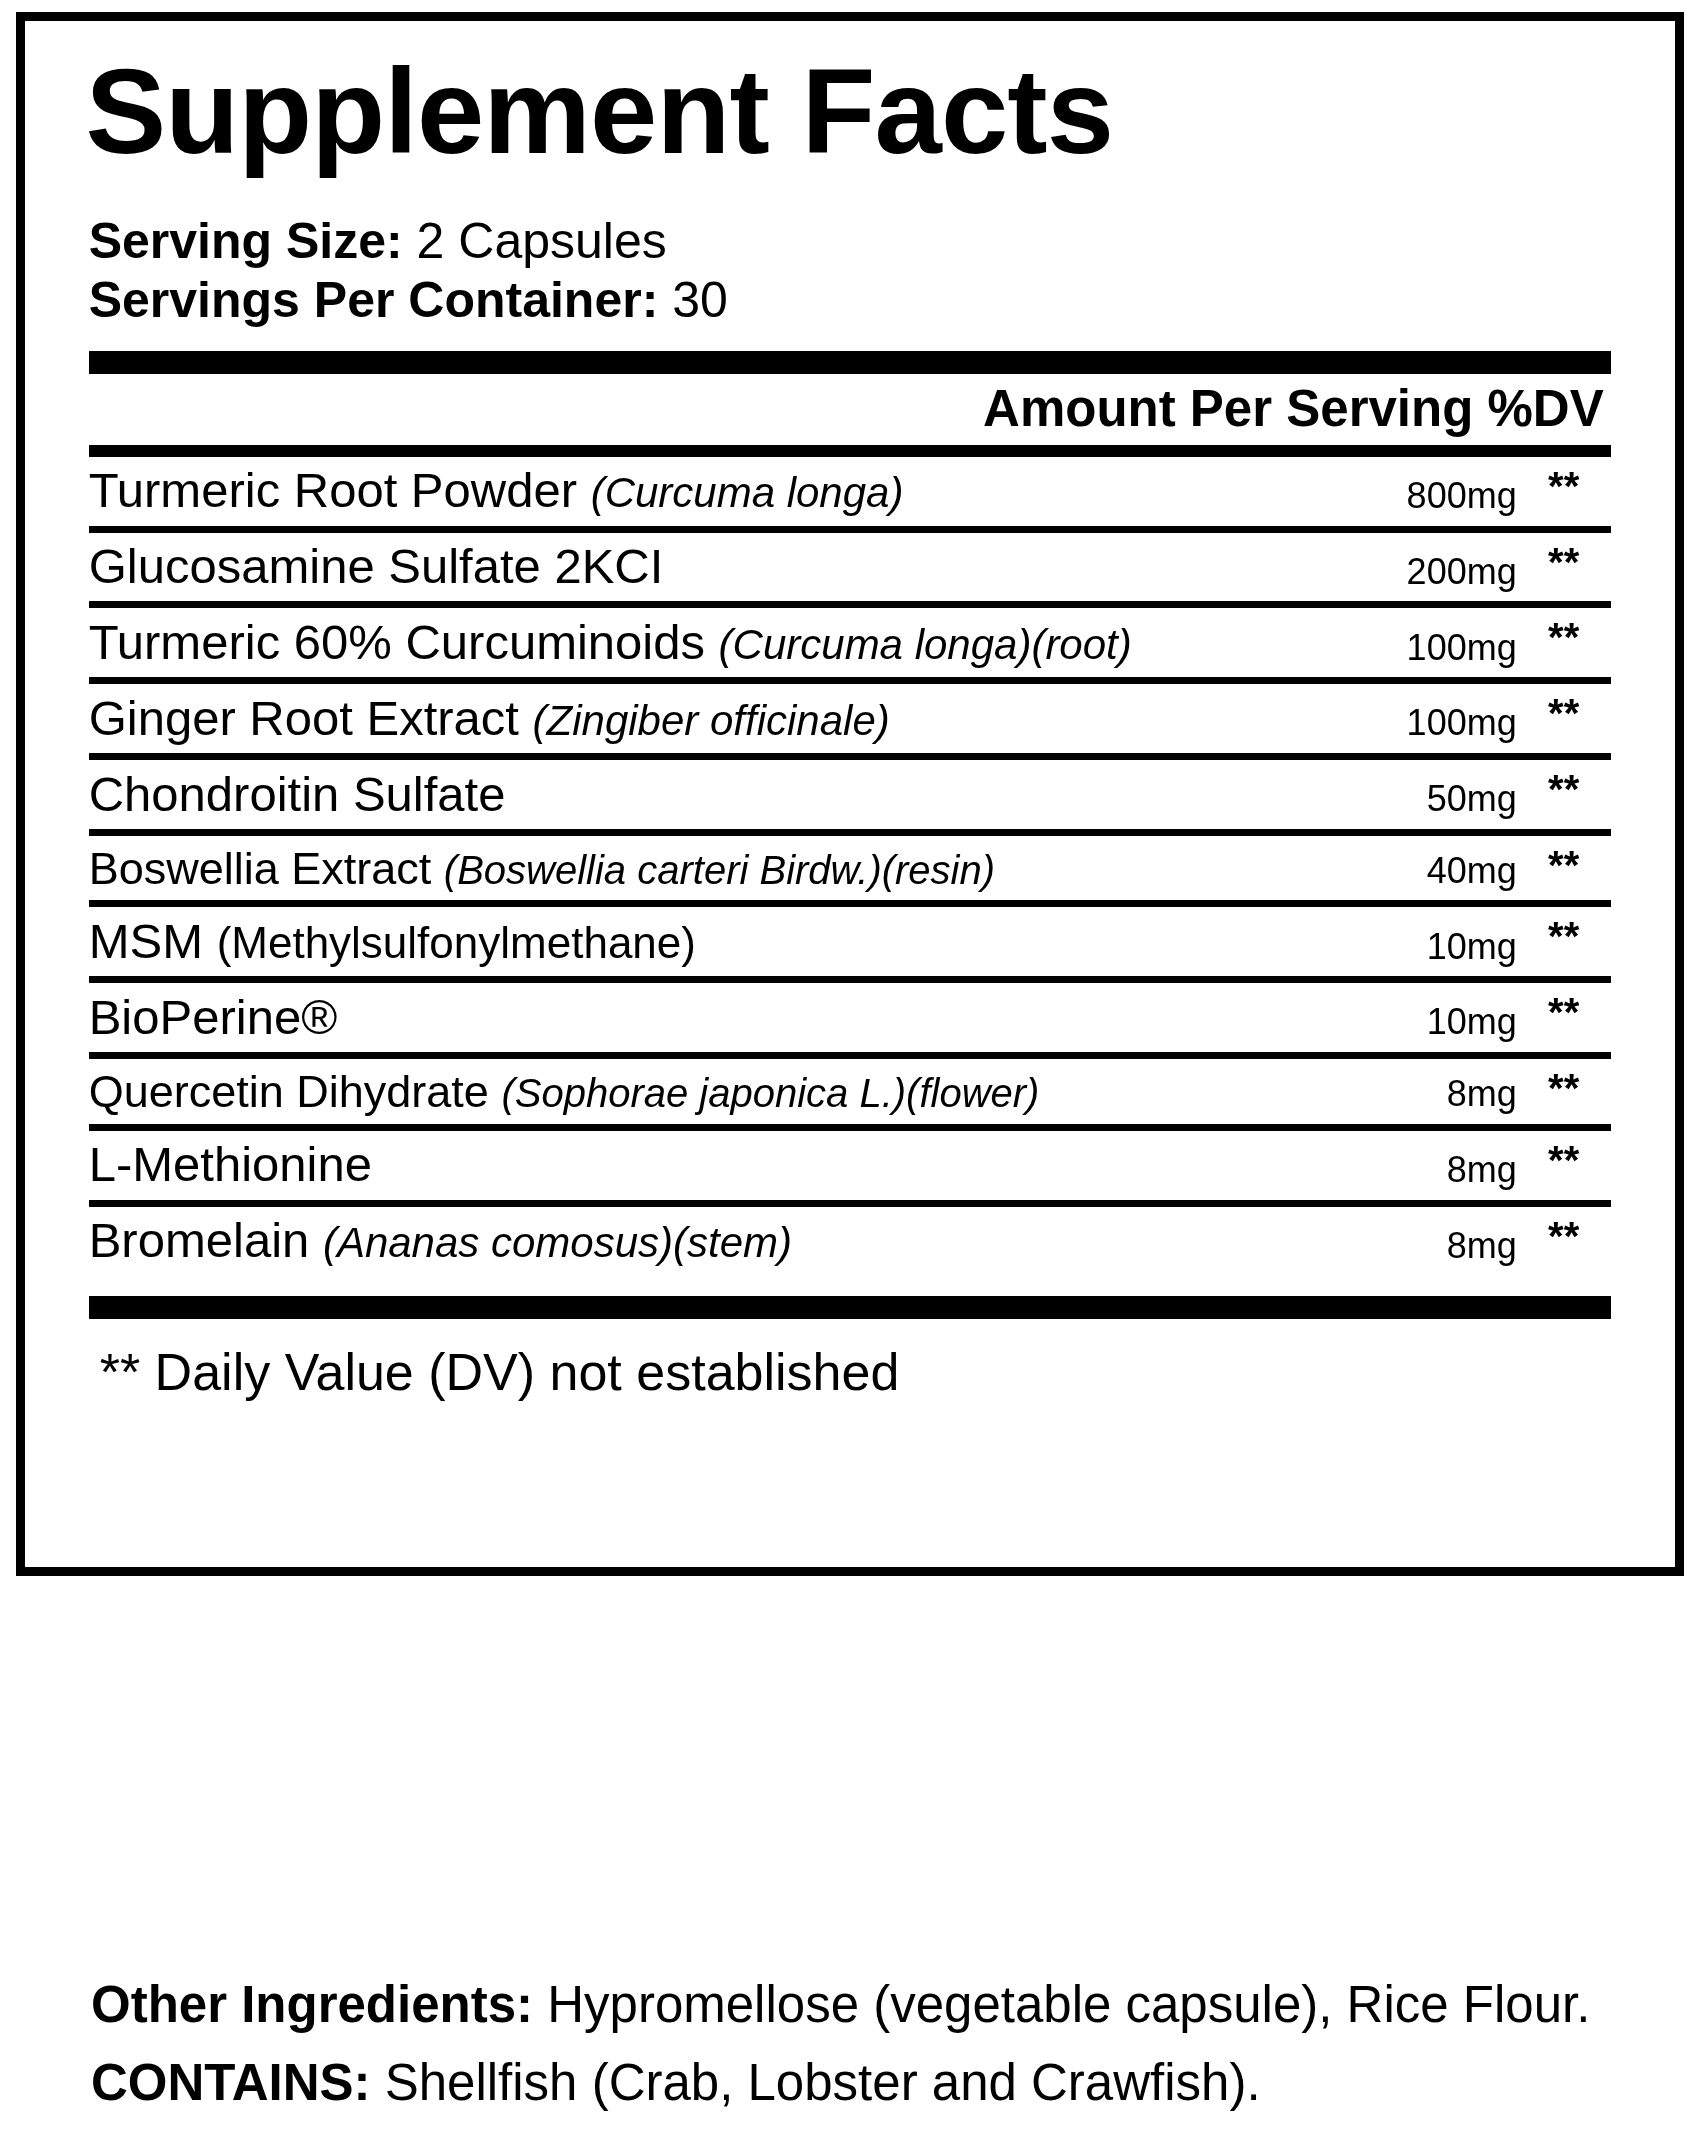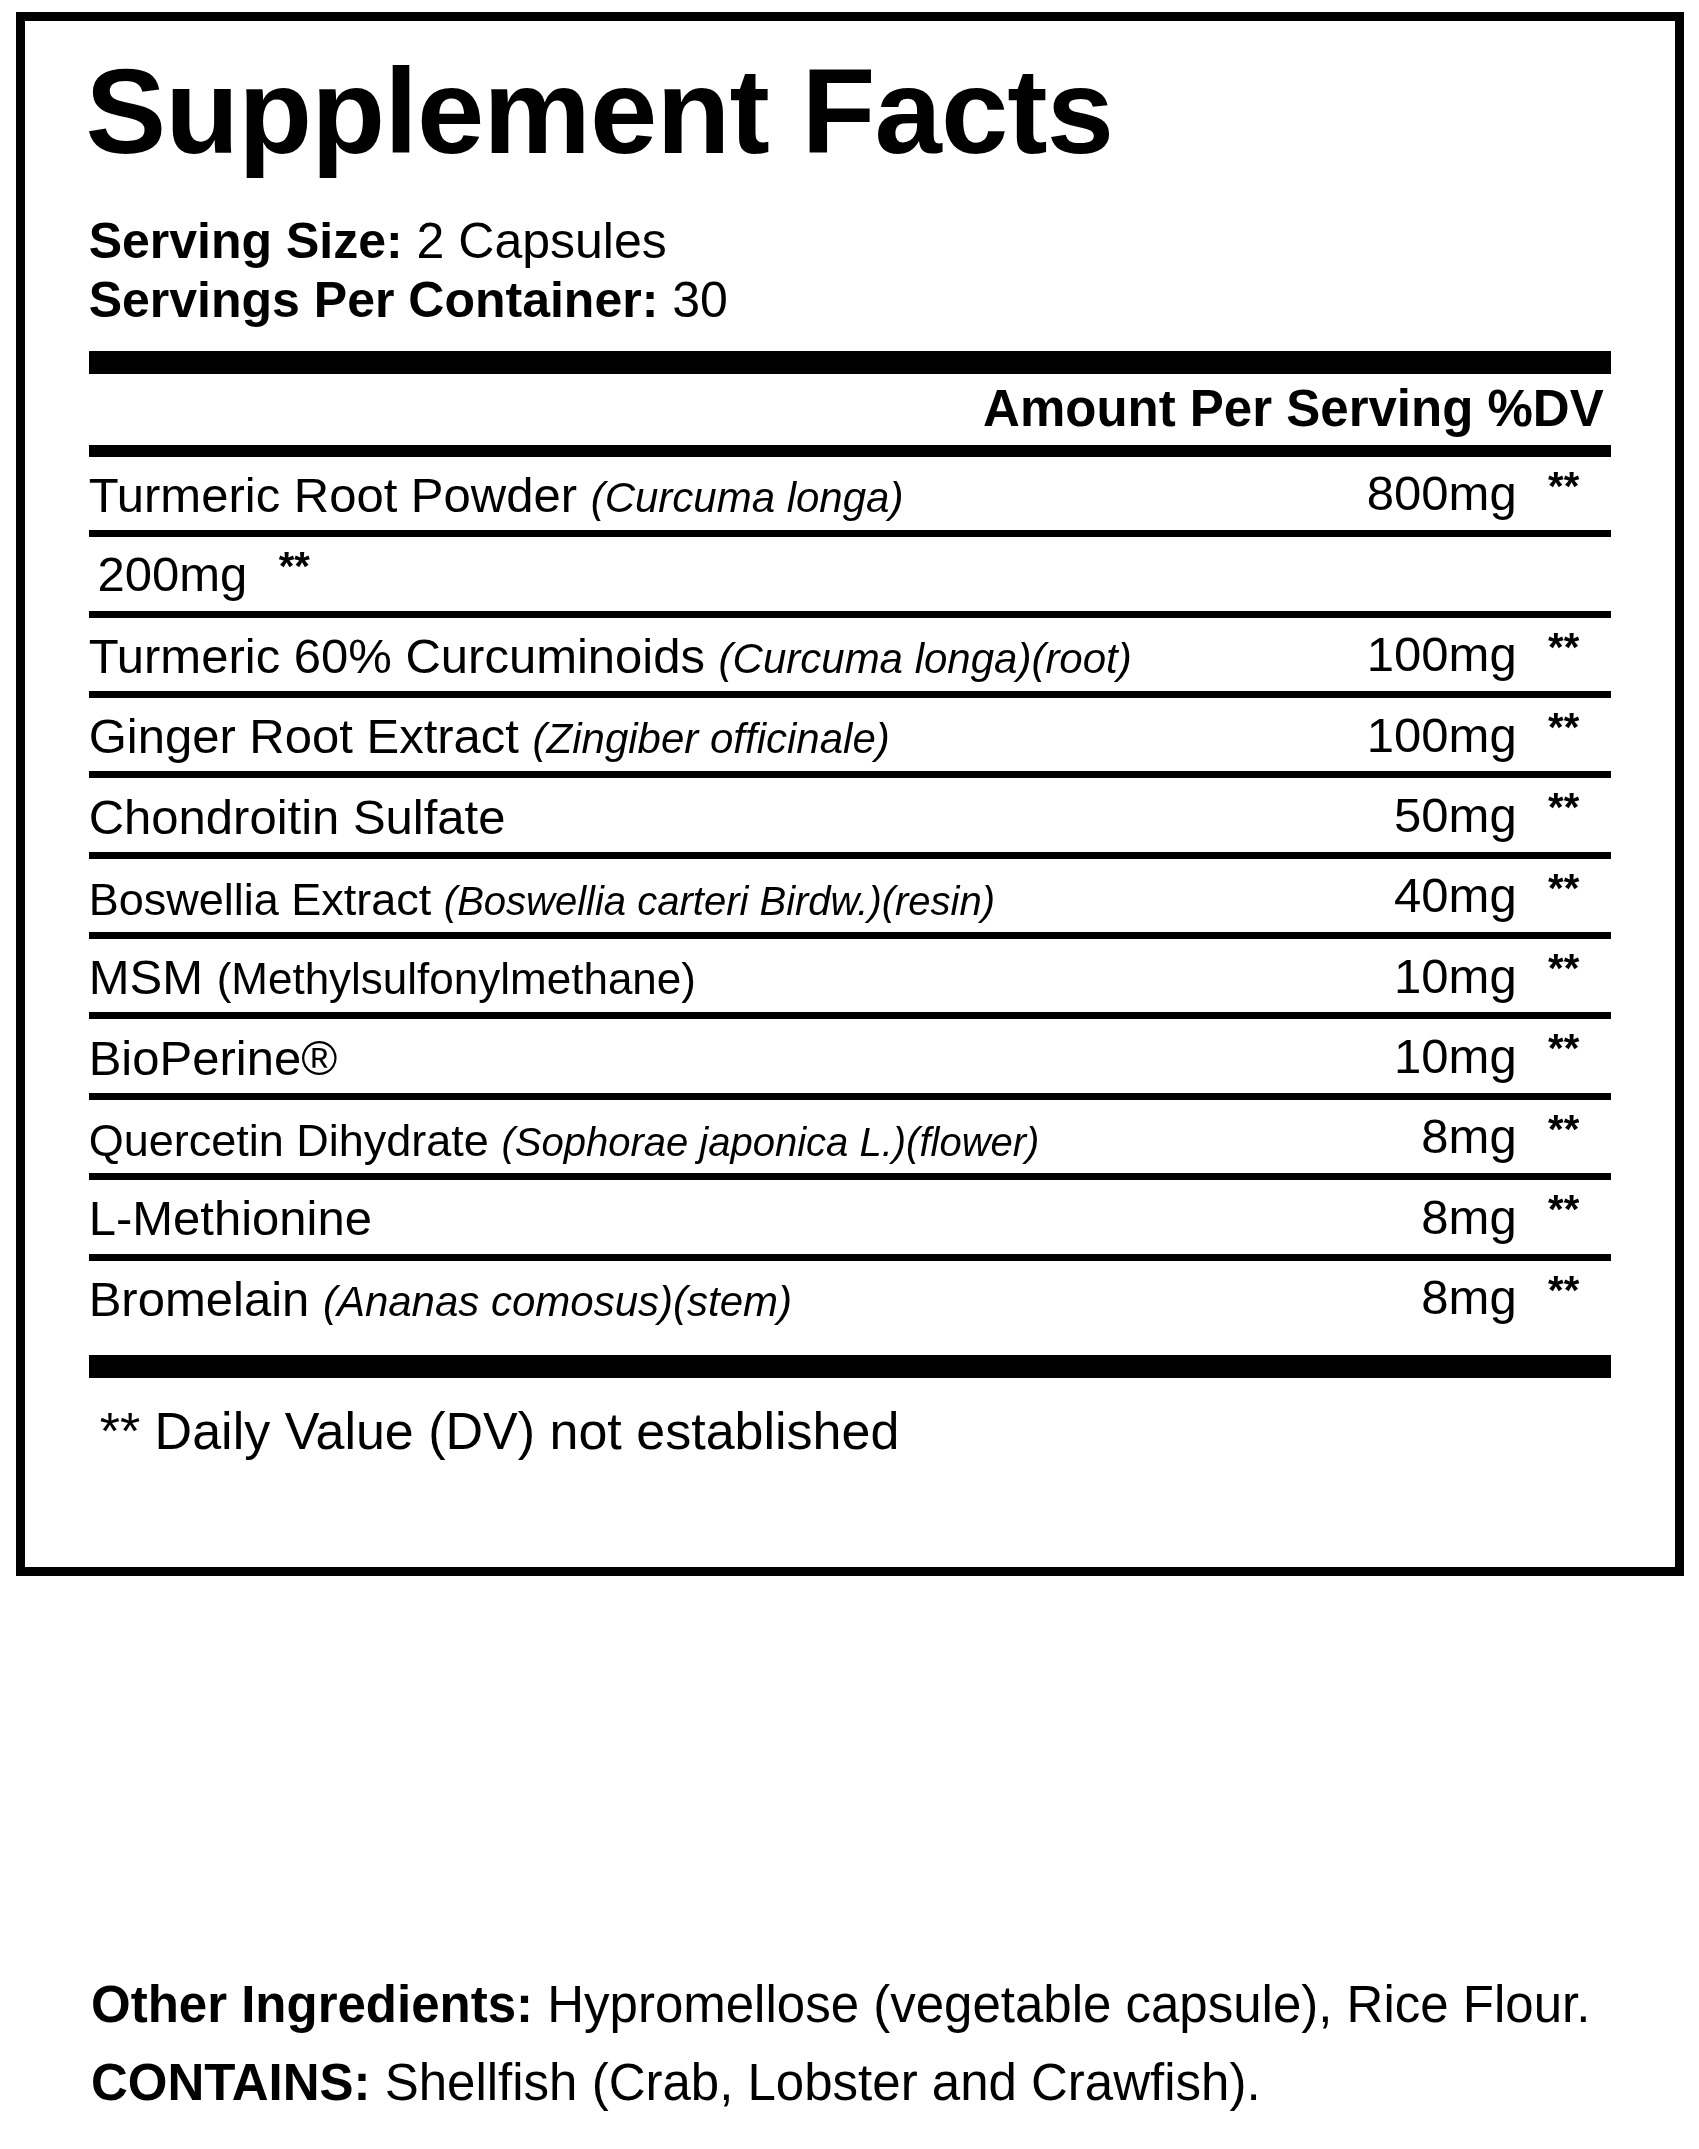--- a/index.html
+++ b/index.html
@@ -93,21 +93,21 @@
   }
   .row .name .latin {
     font-style: italic;
     font-size: 42px;
   }
   .row .name .plain-small {
     font-size: 44px;
   }
   .row .amt {
     flex: 0 0 auto;
-    font-size: 49px;
+    font-size: 36px;
     text-align: right;
     white-space: nowrap;
     padding-left: 8.7px;
   }
   .row .dv {
     flex: 0 0 94px;
     font-size: 40px;
     font-weight: bold;
     text-align: center;
     white-space: nowrap;
@@ -156,20 +156,21 @@
       <div class="rule-med"></div>
 
       <div class="facts">
           <div class="row">
             <div class="name"><span>Turmeric Root Powder </span><span class="latin">(Curcuma longa)</span></div>
             <div class="amt">800mg</div>
             <div class="dv">**</div>
           </div>
           <div class="rule-thin"></div>
           <div class="row">
+            <div class="name"><span>Glucosamine Sulfate 2KCI</span></div>
             <div class="amt">200mg</div>
             <div class="dv">**</div>
           </div>
           <div class="rule-thin"></div>
           <div class="row">
             <div class="name"><span>Turmeric 60% Curcuminoids </span><span class="latin">(Curcuma longa)(root)</span></div>
             <div class="amt">100mg</div>
             <div class="dv">**</div>
           </div>
           <div class="rule-thin"></div>

